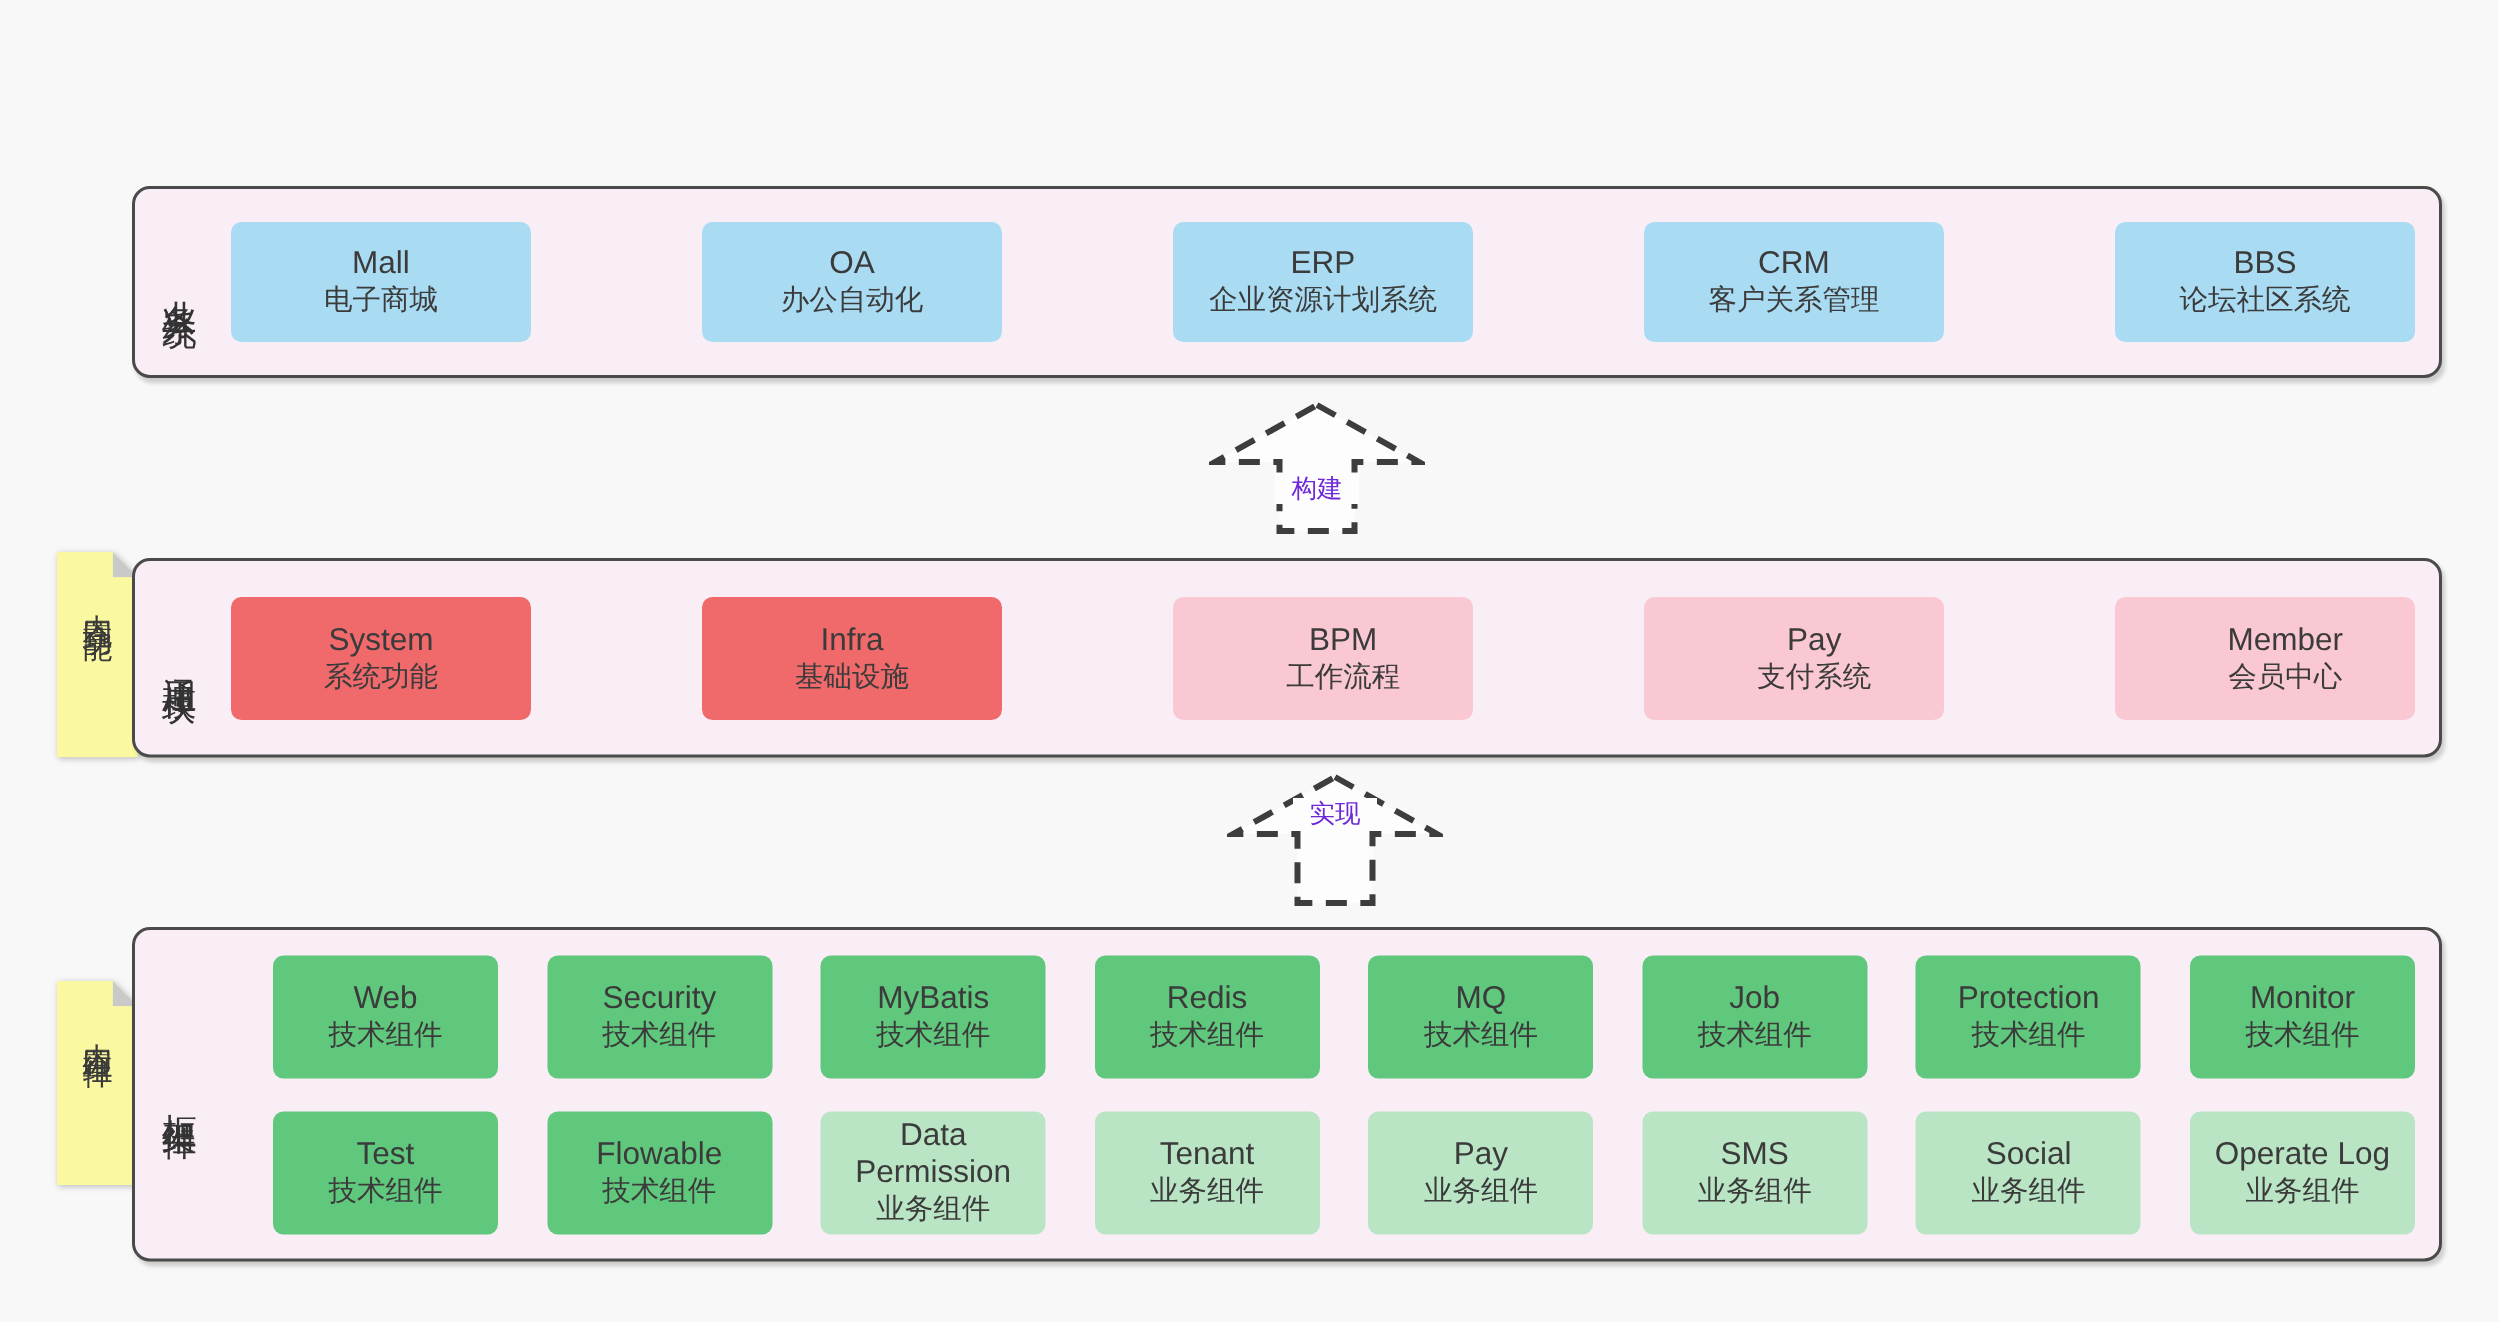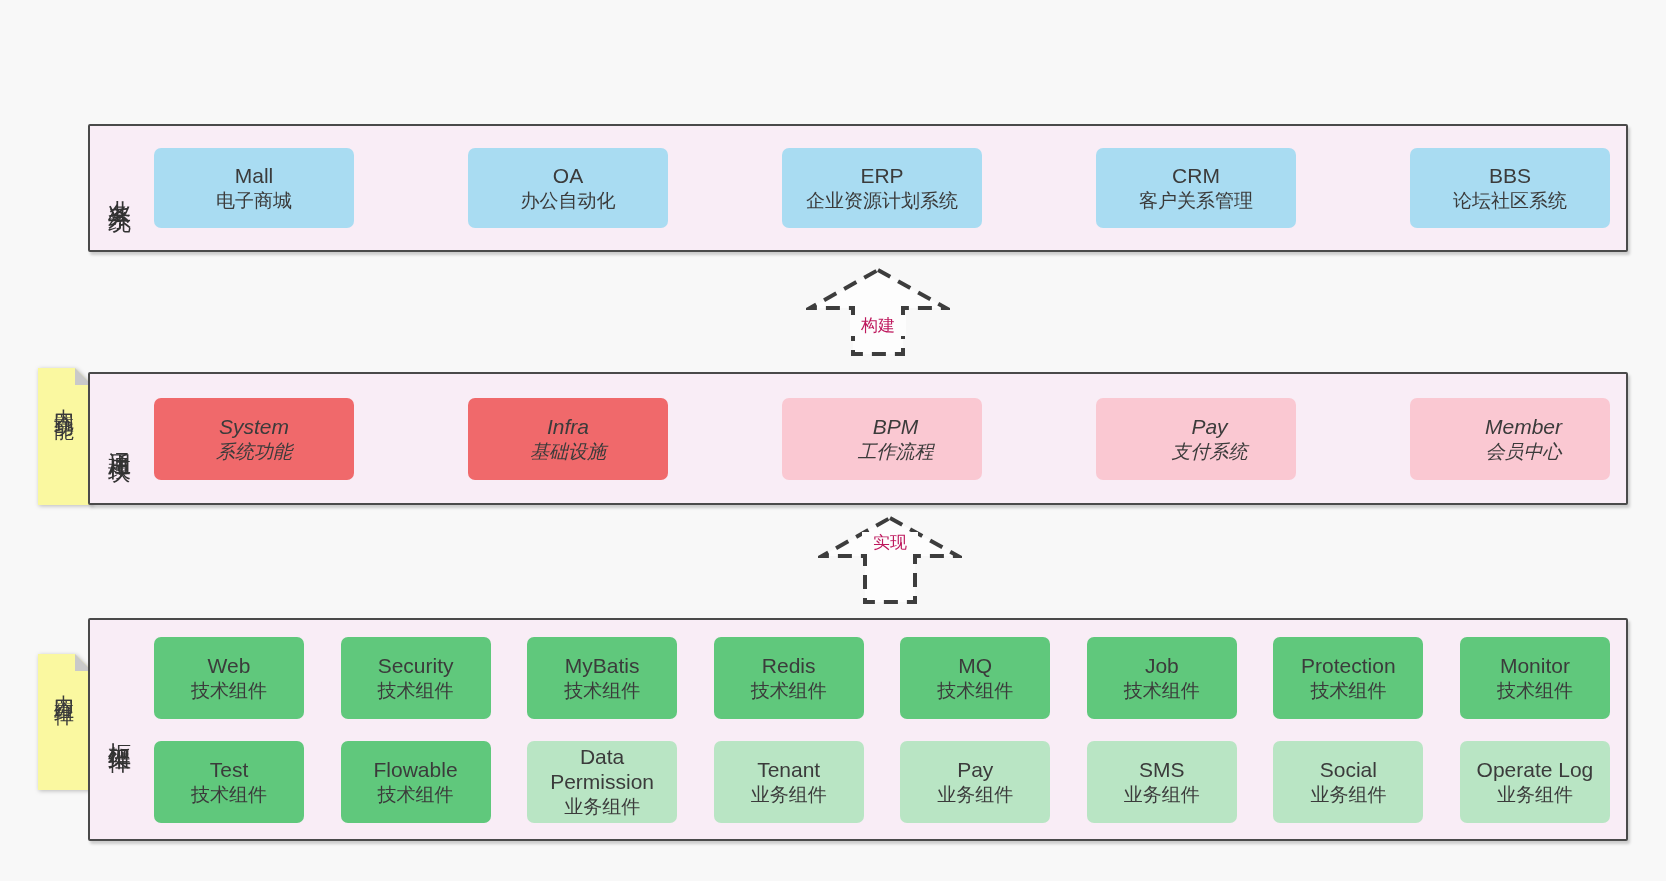--- a/index.html
+++ b/index.html
@@ -14,21 +14,21 @@
     overflow: hidden;
   }
 
   
   .panel {
     position: absolute;
     left: 88px;
     width: 1540px;
     background: #f9edf6;
     border: 2px solid #4a4a4a;
-    border-radius: 2px;
+    border-radius: 12px;
     box-shadow: 2px 3px 3px rgba(0,0,0,0.18);
     z-index: 1;
   }
   #panel-business   { top: 124px; height: 128px; }
   #panel-modules    { top: 372px; height: 133px; }
   #panel-components { top: 618px; height: 223px; }
 
   .vlabel {
     position: absolute;
     left: 15px;
@@ -50,35 +50,35 @@
     justify-content: space-between;
   }
   .rows {
     position: absolute;
     left: 64px; right: 16px; top: 0; height: 100%;
     display: flex;
     flex-direction: column;
     justify-content: center;
     gap: 22px;
   }
-  .row { display: flex; justify-content: space-between; }
+  .row { display: flex; justify-content: space-between; margin-left: 28px; }
 
   
   .box {
     width: 200px;
     height: 80px;
     border-radius: 7px;
     display: flex;
     flex-direction: column;
     align-items: center;
     justify-content: center;
     text-align: center;
     padding: 2px 6px;
   }
-  #panel-modules .box { height: 82px; font-style: italic; }
+  #panel-modules .box { height: 82px; }
   .row .box { width: 150px; height: 82px; }
   .en { font-size: 21px; line-height: 25px; }
   .zh { font-size: 19px; line-height: 25px; }
   .blue       { background: #a9dcf2; }
   .red        { background: #f0696b; }
   .pink       { background: #fac8d2; padding-left: 33px; }
   .green      { background: #60c87c; }
   .lightgreen { background: #b9e5c4; }
 
   
@@ -124,21 +124,21 @@
     z-index: 2;
   }
   #arrow-build     { left: 806px; top: 266px; }
   #arrow-implement { left: 818px; top: 514px; }
   .arrow-label {
     position: absolute;
     z-index: 3;
     background: #fdfdfd;
     font-size: 17px;
     line-height: 21px;
-    color: #be185d;
+    color: #6d28d9;
     width: 56px;
     text-align: center;
   }
   #label-build     { left: 850px; top: 315px; }
   #label-implement { left: 862px; top: 532px; }
 </style>
 </head>
 <body>
 
 <div class="canvas">

